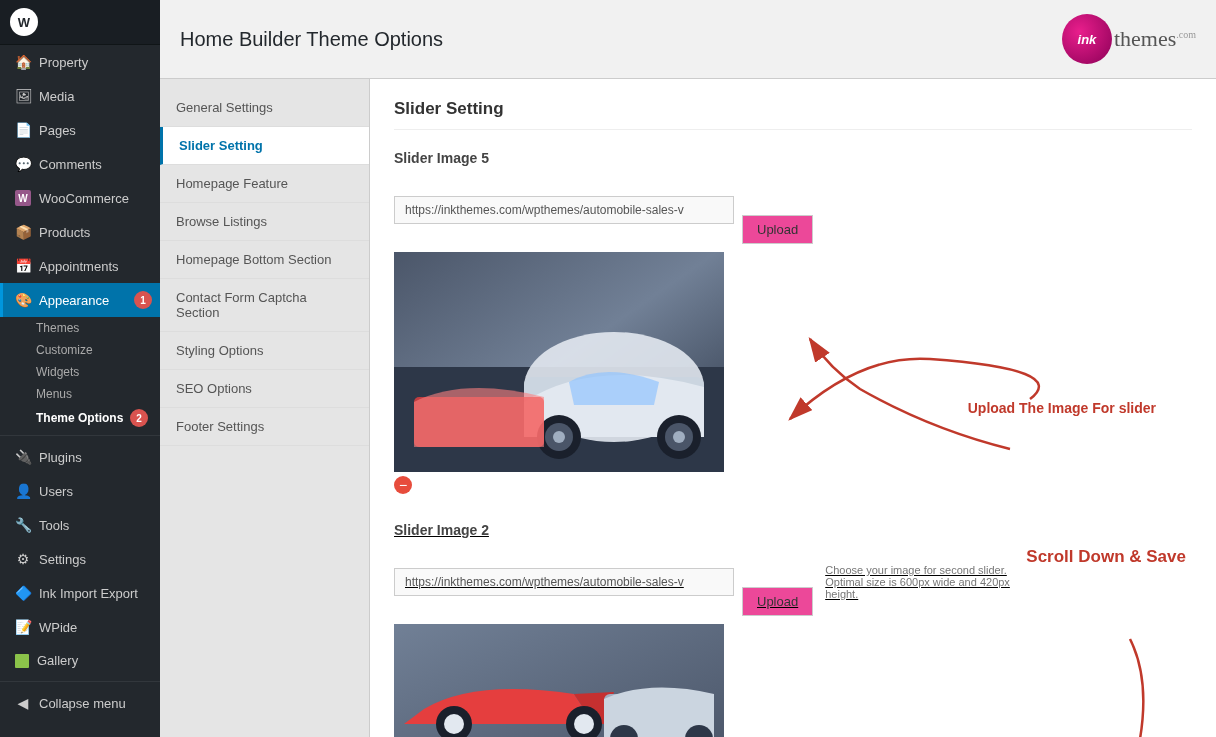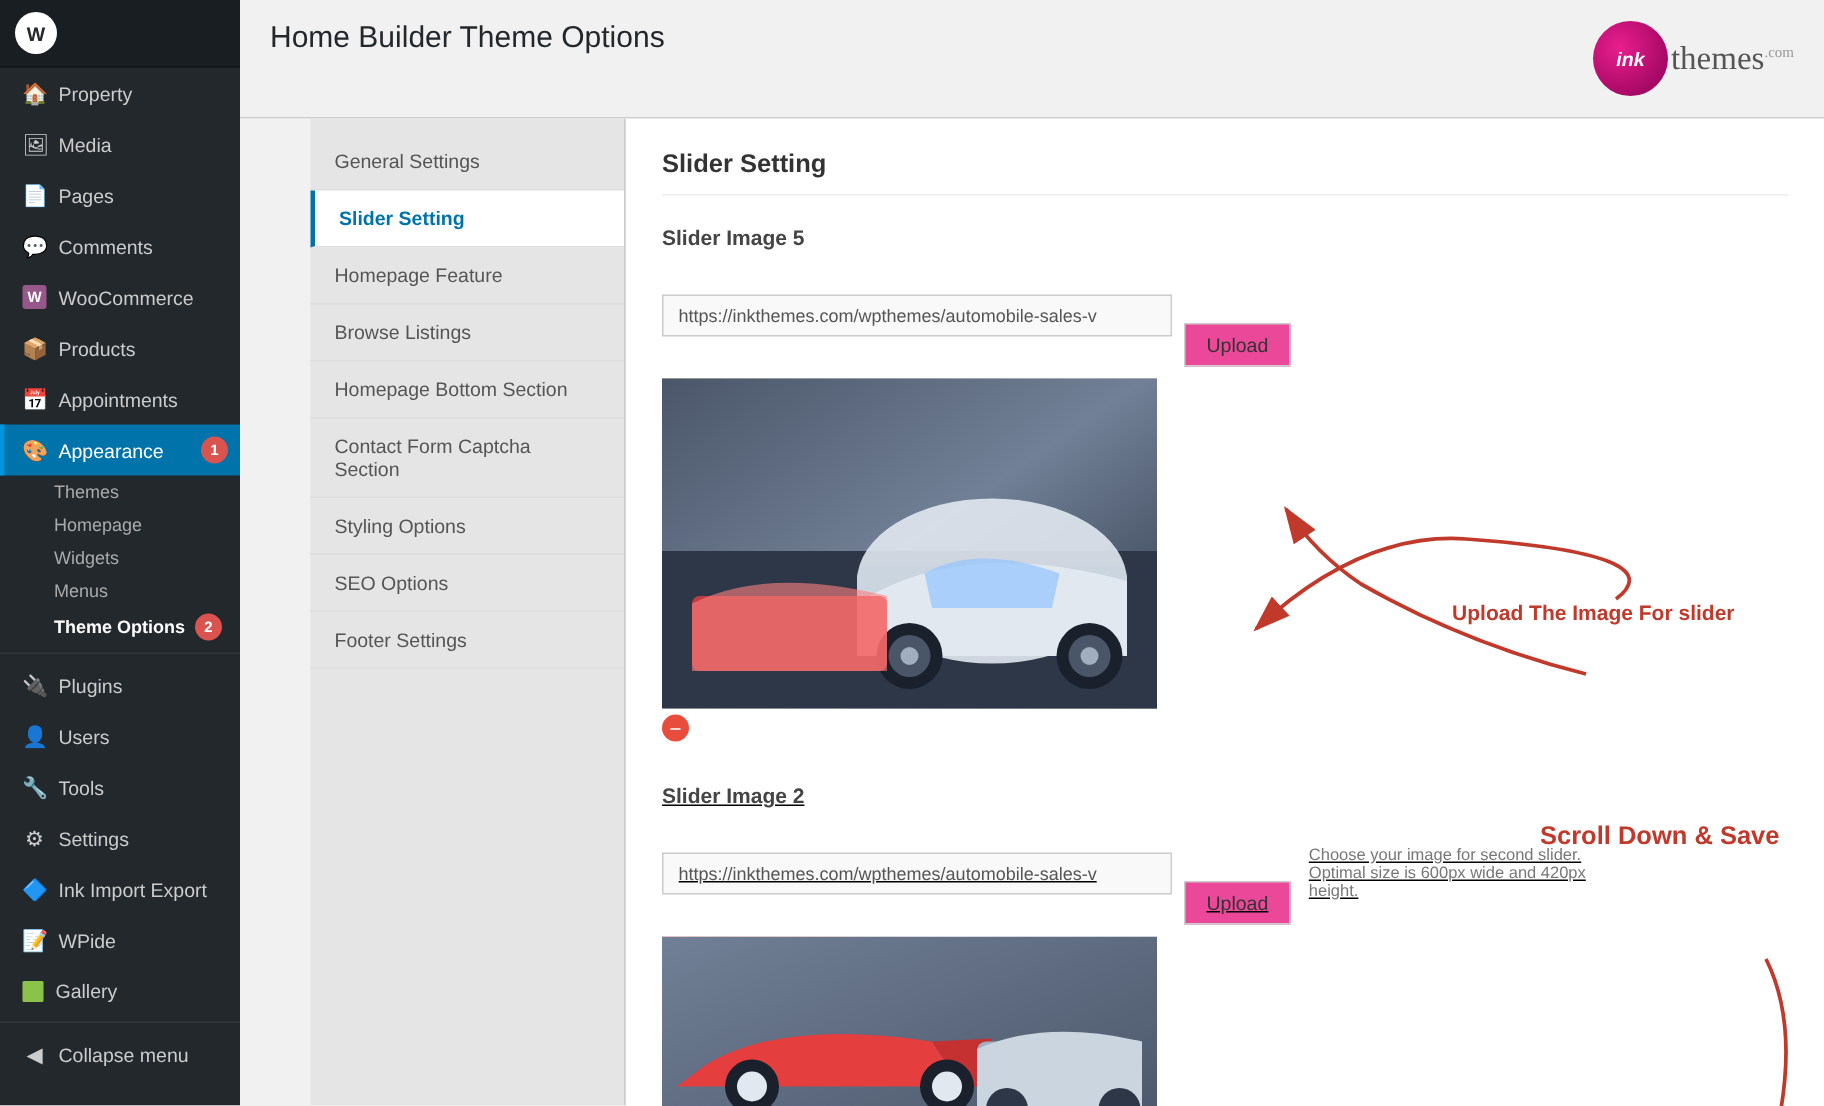--- a/index.html
+++ b/index.html
@@ -68,33 +68,32 @@
       height: 100%;
       overflow: hidden;
     }
 
     
     #topbar {
       background: #f1f1f1;
       border-bottom: 1px solid #ccc;
       padding: 14px 20px;
       display: flex;
-      align-items: flex-start;
+      align-items: center;
       justify-content: space-between;
       flex-shrink: 0;
     }
     #topbar h1 { font-size: 20px; font-weight: 400; color: #23282d; }
 
     
     #content-area {
       flex: 1;
       display: flex;
       overflow: hidden;
       background: #f1f1f1;
-      padding-left: 47px;
     }
 
     
     #left-panel {
       width: 210px;
       background: #e5e5e5;
       border-right: 1px solid #ccc;
       flex-shrink: 0;
       padding-top: 10px;
     }
@@ -232,21 +231,21 @@
     <span>Appointments</span>
   </div>
 
   <div class="sidebar-item active" style="position:relative;">
     <span class="icon">🎨</span>
     <span>Appearance</span>
     <span class="sidebar-badge">1</span>
   </div>
 
   <div class="sidebar-sub">Themes</div>
-  <div class="sidebar-sub">Homepage</div>
+  <div class="sidebar-sub">Customize</div>
   <div class="sidebar-sub">Widgets</div>
   <div class="sidebar-sub">Menus</div>
   <div class="sidebar-sub active" style="display:flex;align-items:center;justify-content:space-between;font-weight:bold;color:#fff;">
     <span>Theme Options</span>
     <span class="sidebar-badge" style="position:static;">2</span>
   </div>
 
   <div class="sidebar-divider"></div>
 
   <div class="sidebar-item">

